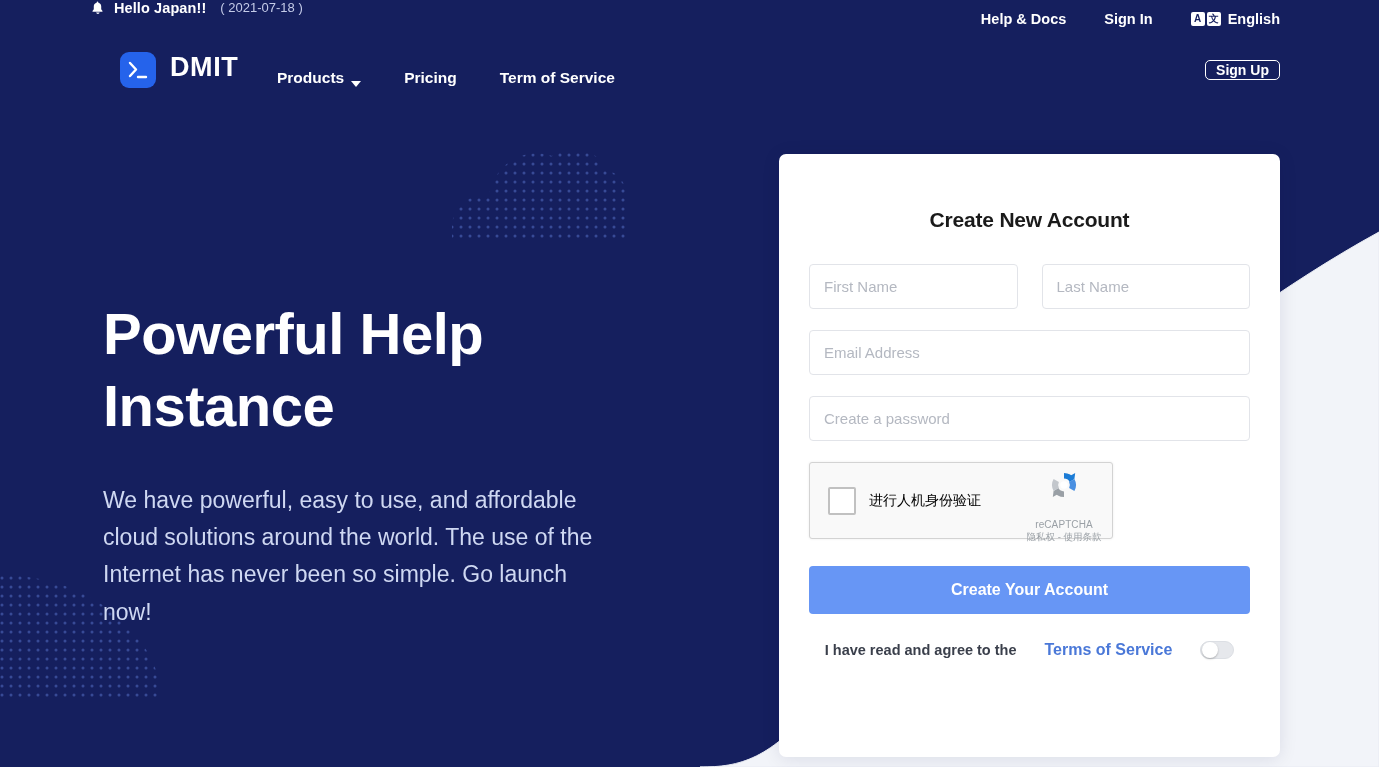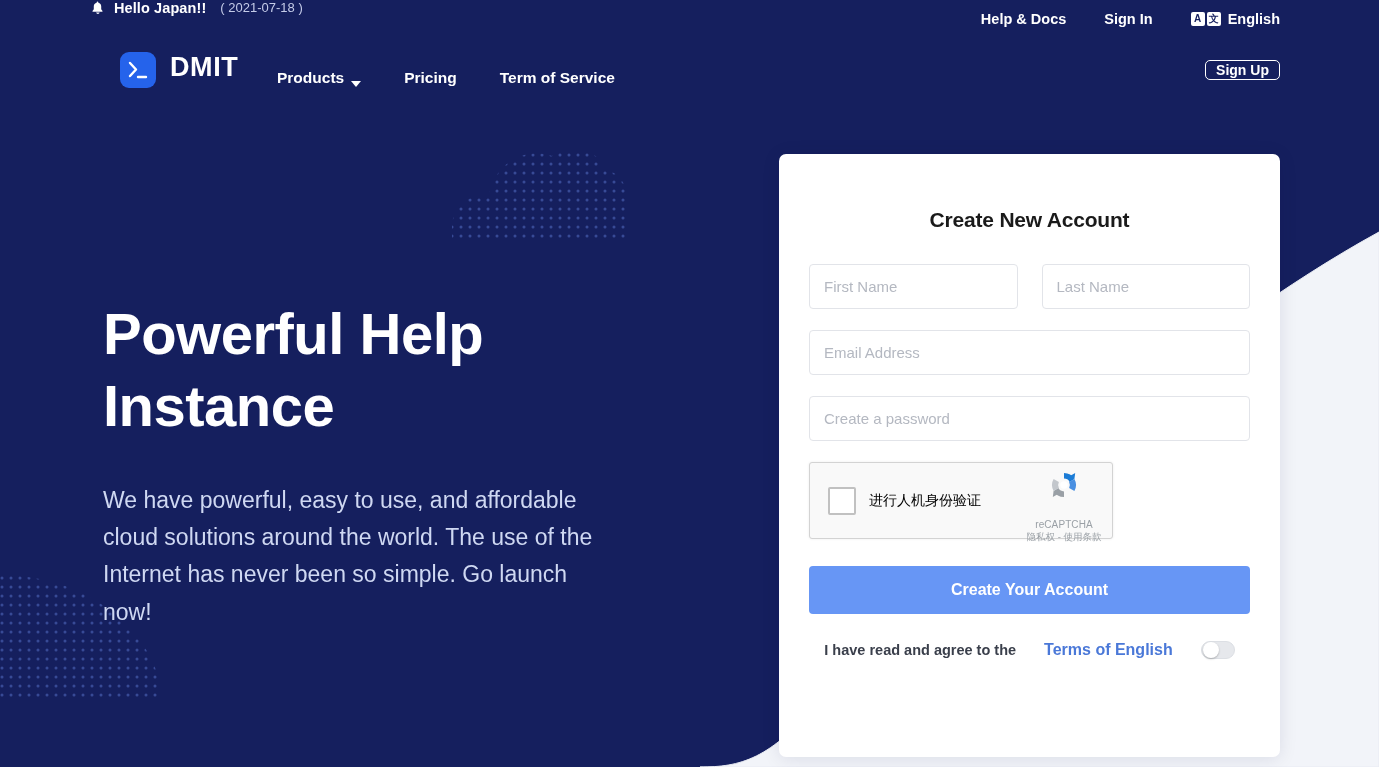--- a/index.html
+++ b/index.html
@@ -294,19 +294,19 @@
         </svg>
         <div class="rc-name">reCAPTCHA</div>
         <div class="rc-tos">隐私权 - 使用条款</div>
       </div>
     </div>
 
     <button class="submit-btn">Create Your Account</button>
 
     <div class="agree-row">
       <span class="agree-text">I have read and agree to the</span>
-      <a class="agree-link">Terms of English</a>
+      <a class="agree-link">Terms of Service</a>
       <div class="toggle">
         <div class="knob"></div>
       </div>
     </div>
   </div>
 </div>
 
 </body></html>

